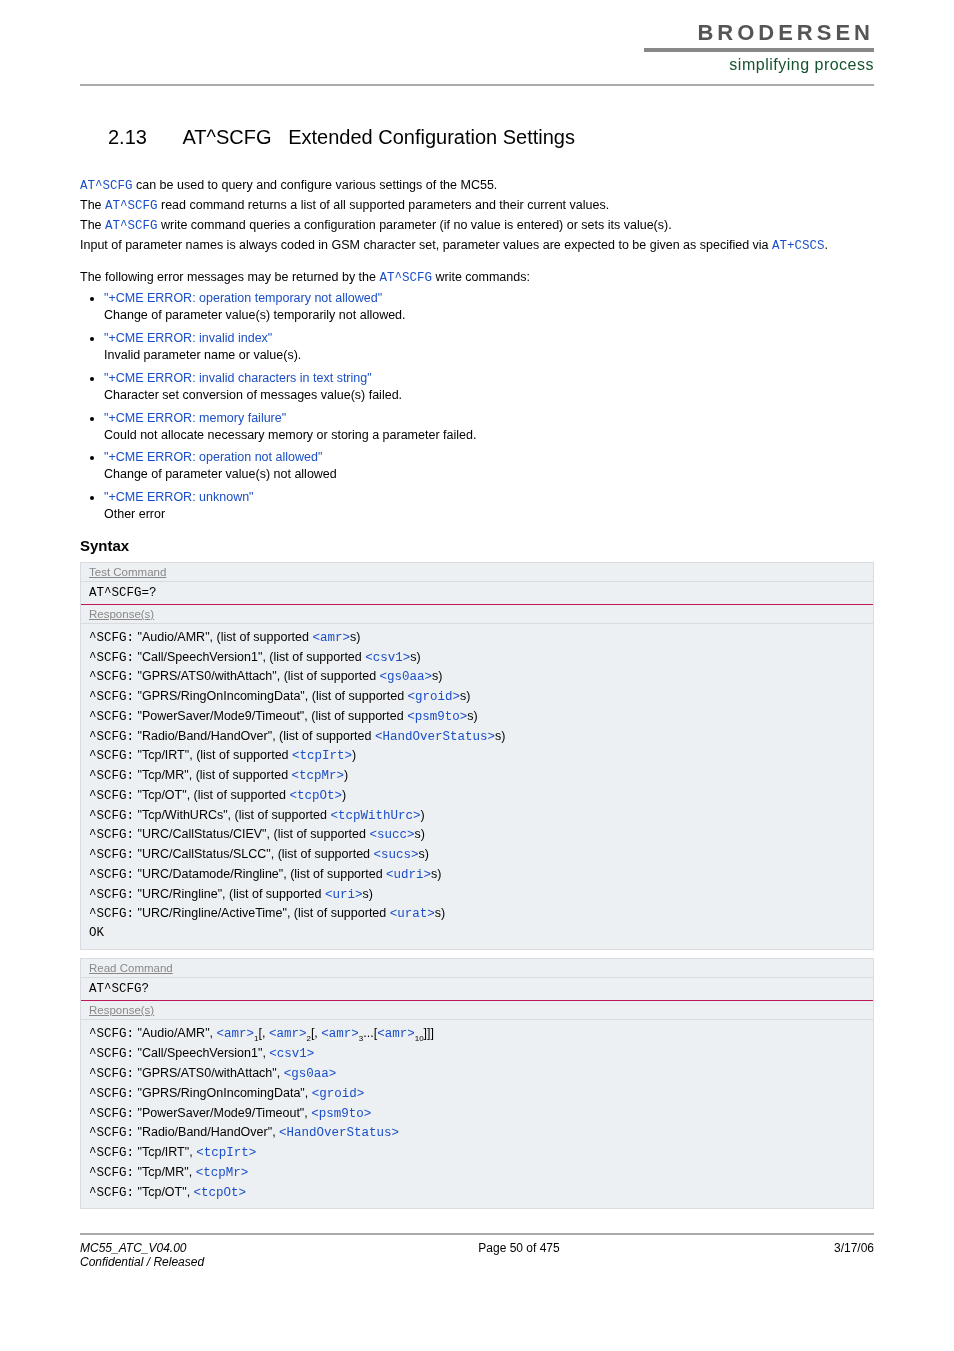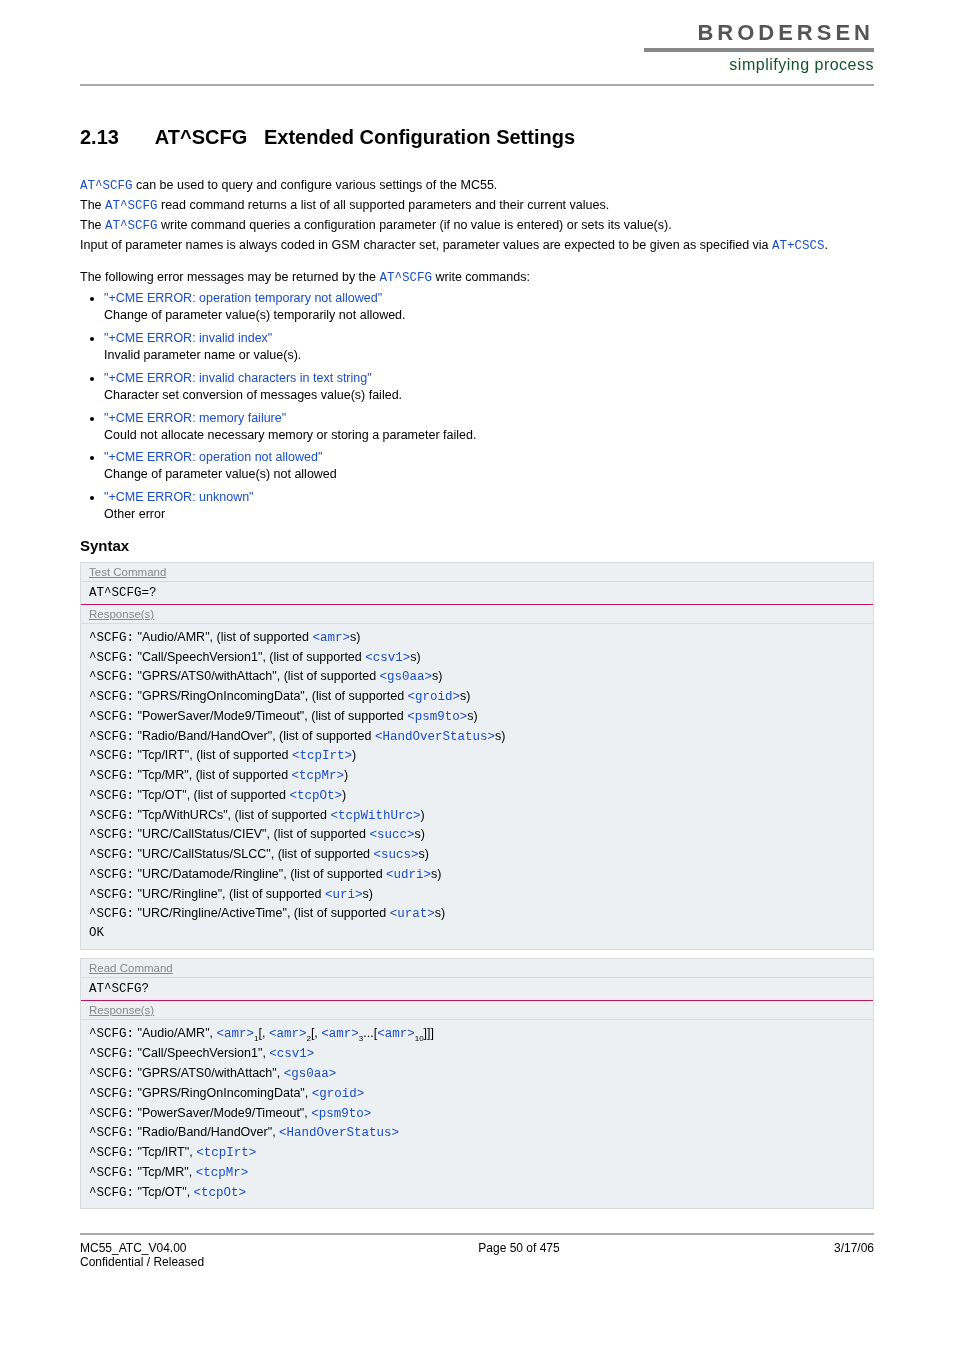--- a/index.html
+++ b/index.html
@@ -41,22 +41,23 @@
     letter-spacing: 0.5px;
   }
   .hr-top {
     border: none;
     border-top: 2px solid #aaa;
     margin-top: 6px;
     margin-bottom: 40px;
   }
   h2.section-title {
     font-size: 20px;
-    font-weight: bold;
+    font-weight: normal;
     margin-bottom: 28px;
+    margin-left: 28px;
   }
   h2.section-title .secnum { display:inline-block; width:70px; }
   p { margin-bottom: 2px; line-height: 1.35; }
   .para-block { margin-bottom: 14px; }
   .mono { font-family: "Courier New", monospace; font-size: 12.5px; }
   .link { color: #1a4ec8; }
   .bullets { margin: 4px 0 14px 10px; }
   .bullets li { list-style: disc; margin-left: 14px; margin-bottom: 6px; line-height:1.35;}
   .bullets li .sub { color:#000; display:block; }
   .syntax-title { font-weight: bold; font-size: 15px; margin:14px 0 8px 0; }
@@ -84,21 +85,21 @@
   }
   .resp-line { white-space: nowrap; }
   .box + .box { margin-top: 8px; }
   .footer-hr { border:none; border-top:2px solid #aaa; margin-top:24px; }
   .footer {
     display:flex;
     justify-content: space-between;
     padding: 6px 0 0 0;
     font-size:12px;
   }
-  .footer-left { text-align:left;}
+  .footer-left { text-align:left;font-style:italic;}
   .sub1 { font-size:8px; vertical-align: sub; }
 </style>
 </head>
 <body>
 
 <div class="page">
 
   <div class="header">
     <div class="logo">BRODERSEN</div>
     <div class="logo-underline"></div>

